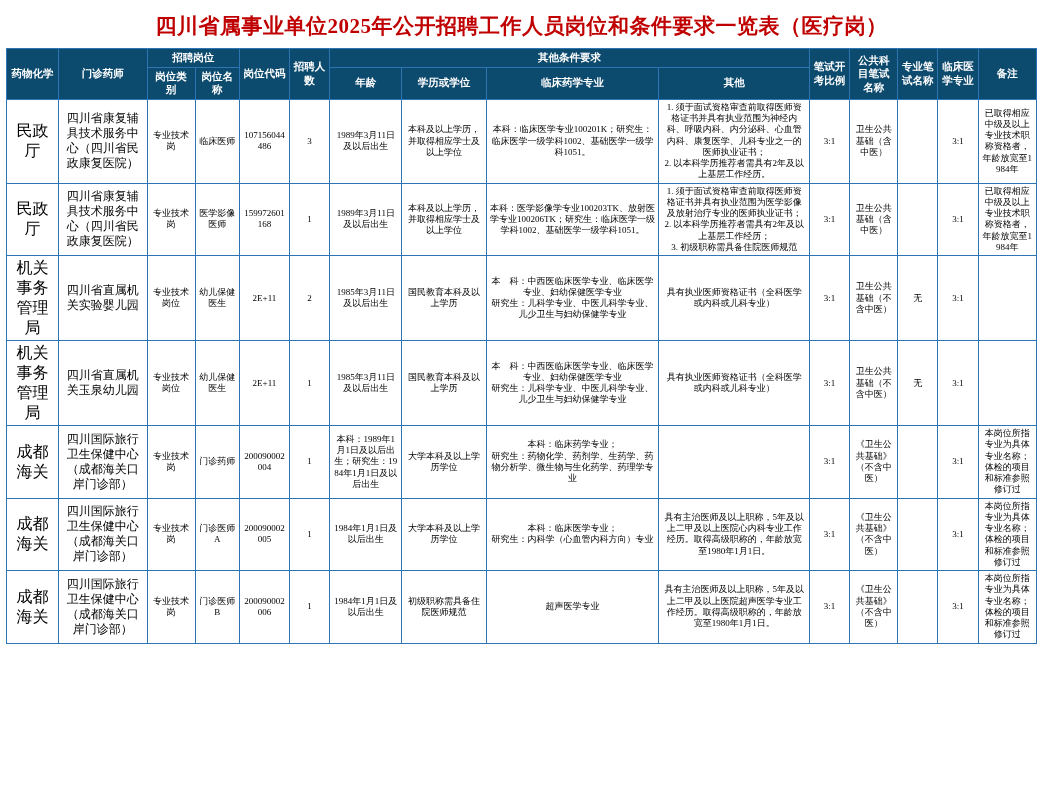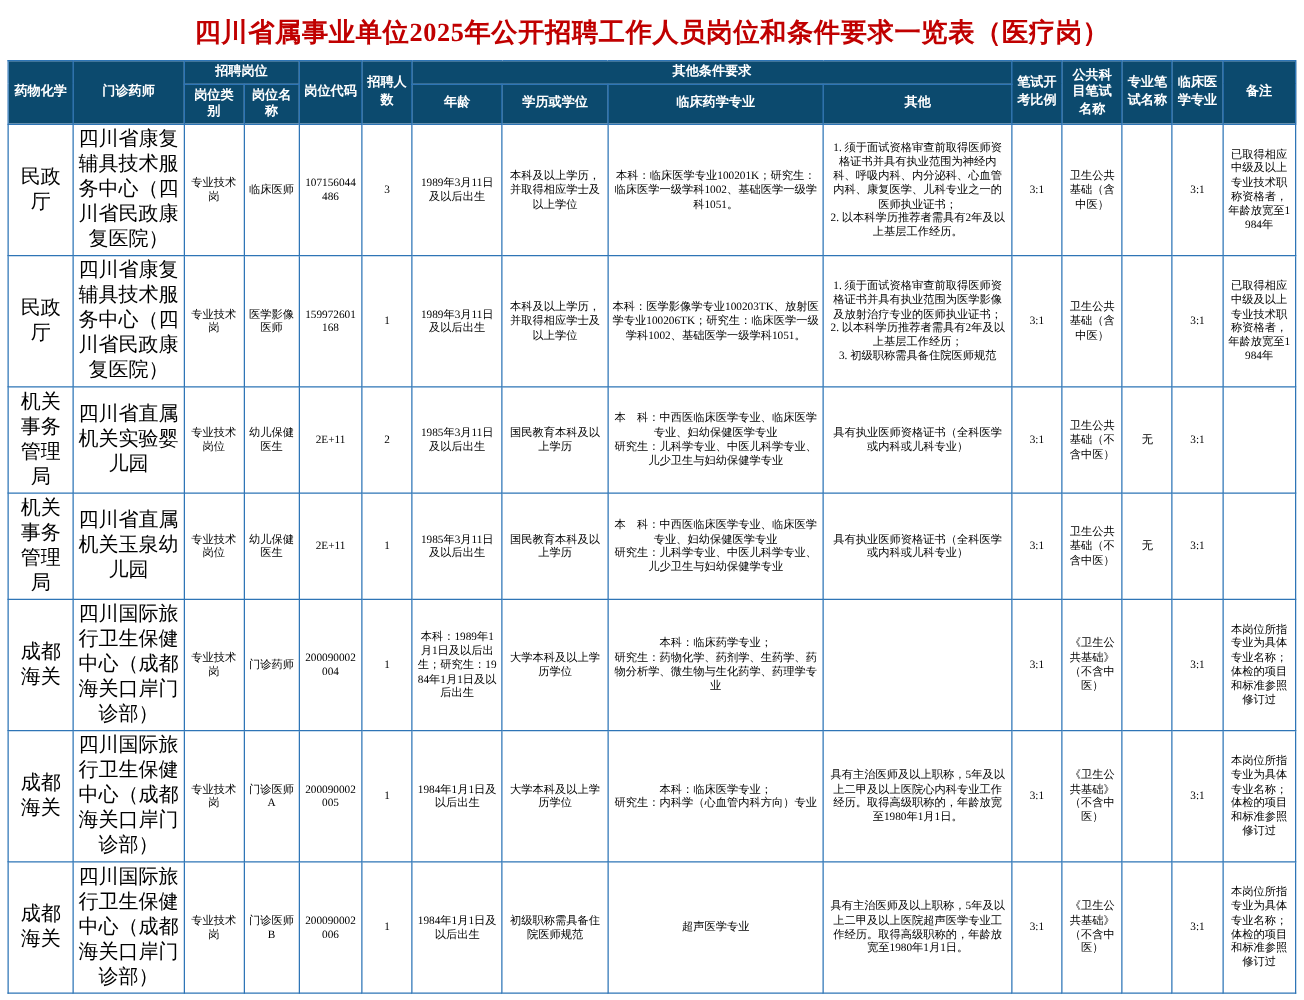--- a/index.html
+++ b/index.html
@@ -54,21 +54,21 @@
     border: 1px solid #ffffff;
   }
   tbody td {
     background: #ffffff;
     color: #000;
   }
   td.left {
     text-align: left;
   }
   .c-unit { font-size: 16px; }
-  .c-dept { font-size: 16px; }
+  .c-dept { font-size: 12px; }
   .c-small { font-size: 9px; }
   .note-list { text-align: left; }
 </style>
 </head>
 <body>
 
 <div class="page">
 
   <div class="title">四川省属事业单位2025年公开招聘工作人员岗位和条件要求一览表（医疗岗）</div>
 

